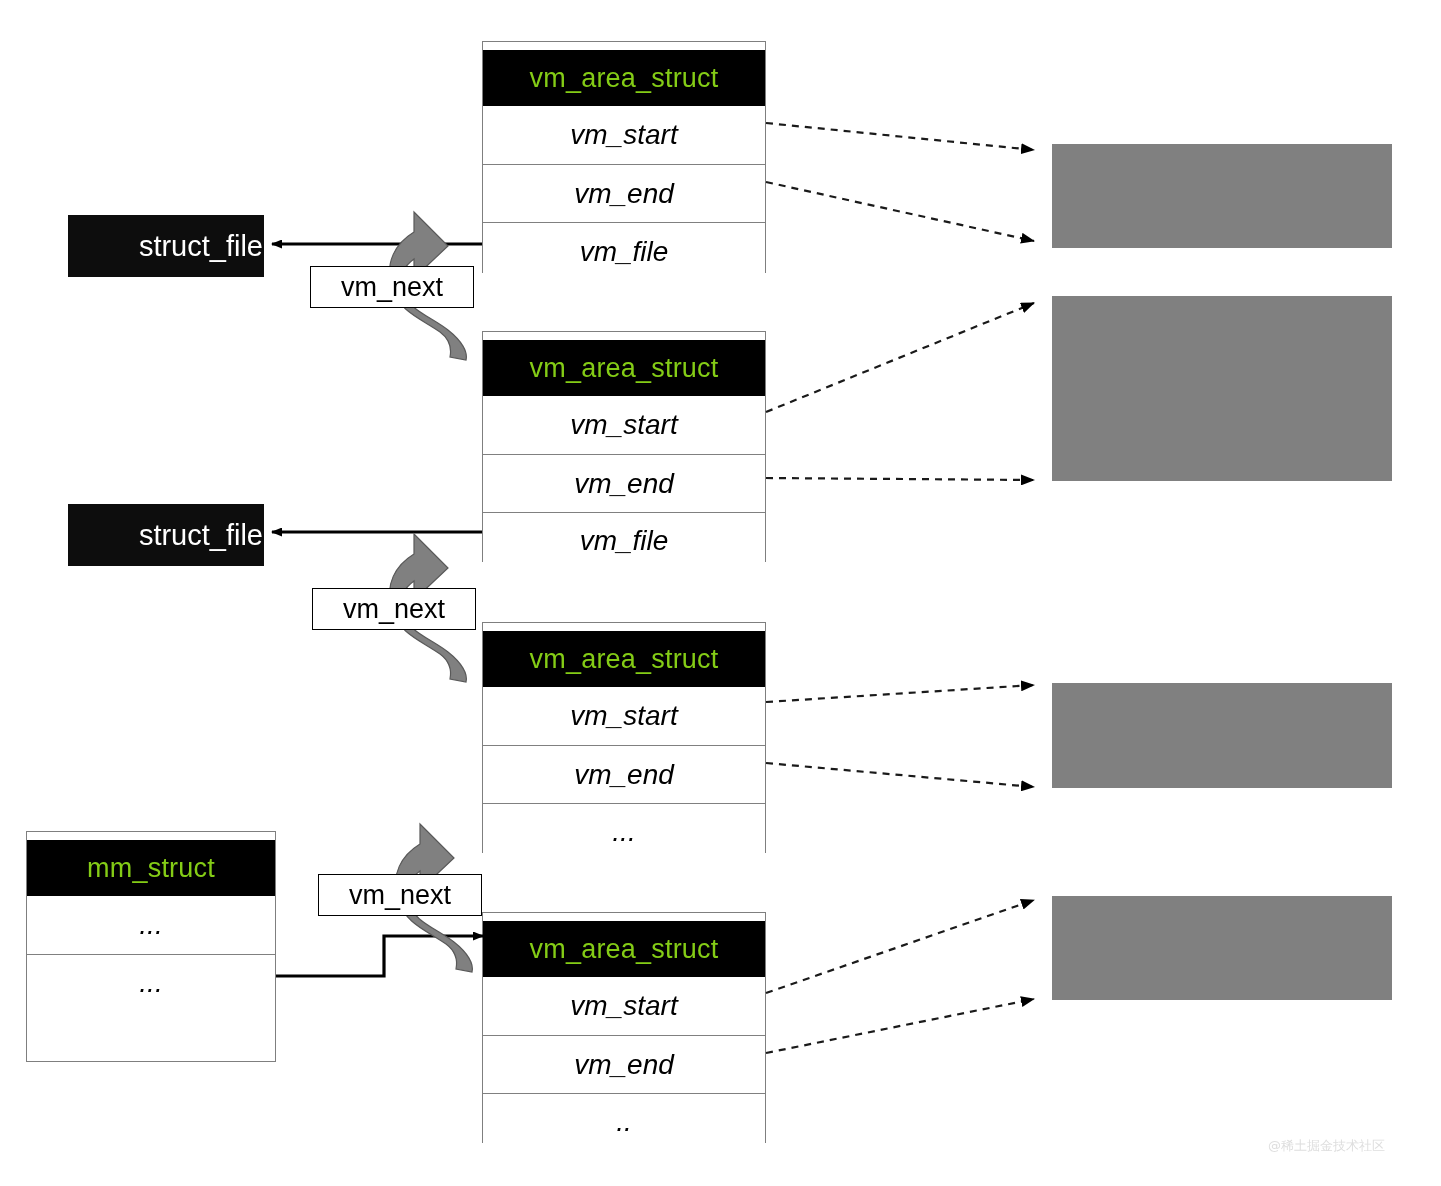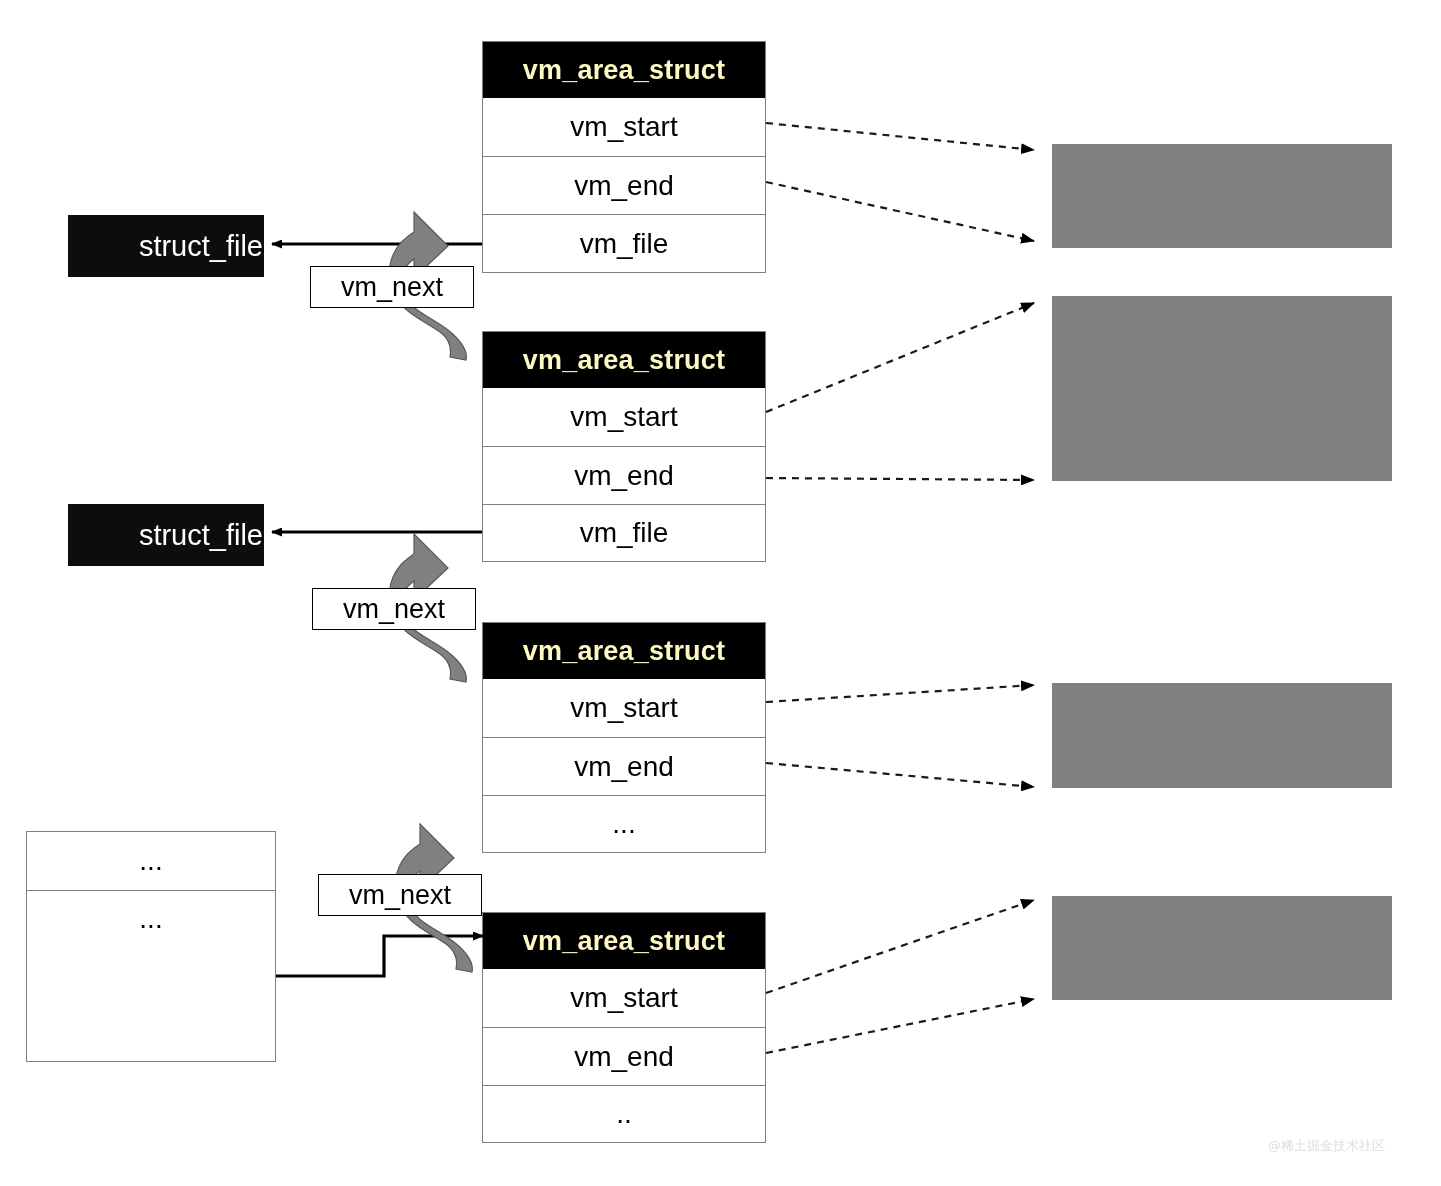--- a/index.html
+++ b/index.html
@@ -5,28 +5,28 @@
   html,body{margin:0;padding:0;background:#ffffff;}
   body{
     font-family:"Liberation Sans","DejaVu Sans",sans-serif;
     width:1441px;height:1186px;position:relative;overflow:hidden;
   }
   #stage{position:absolute;left:0;top:0;width:1441px;height:1186px;}
 
   
   .struct{position:absolute;box-sizing:border-box;border:1px solid #7f7f7f;background:#ffffff;}
   .struct .hdr{
-    background:#000000;color:#fef9c3;font-weight:bold;text-align:center;
+    background:#000000;color:#84cc16;font-weight:normal;text-align:center;
     display:flex;align-items:center;justify-content:center;
-    box-sizing:border-box;letter-spacing:.2px;
+    box-sizing:border-box;letter-spacing:.2px;margin-top:8px;
   }
   .struct .row{
     background:#ffffff;color:#000000;text-align:center;
     display:flex;align-items:center;justify-content:center;
-    box-sizing:border-box;border-top:1px solid #808080;
+    box-sizing:border-box;border-top:1px solid #808080;font-style:italic;
   }
   .struct .row.first{border-top:none;}
 
   
   .blackbox{
     position:absolute;box-sizing:border-box;background:#0d0d0d;color:#ffffff;
     display:flex;align-items:center;justify-content:flex-end;
     border:1px solid #0d0d0d;
   }
 
@@ -165,20 +165,21 @@
   </div>
 
   <div class="blackbox" style="left:68px;top:215px;width:196px;height:62px;font-size:29px;">
     <span>struct_file</span>
   </div>
   <div class="blackbox" style="left:68px;top:504px;width:196px;height:62px;font-size:29px;">
     <span>struct_file</span>
   </div>
 
   <div class="struct" style="left:26px;top:831px;width:250px;height:231px;">
+    <div class="hdr" style="height:56px;font-size:27px;">mm_struct</div>
     <div class="row first" style="height:58px;font-size:28px;">...</div>
     <div class="row" style="height:57px;font-size:28px;">...</div>
   </div>
 
   <div class="nextbox" style="left:310px;top:266px;width:164px;height:42px;font-size:27px;">
     <span>vm_next</span>
   </div>
   <div class="nextbox" style="left:312px;top:588px;width:164px;height:42px;font-size:27px;">
     <span>vm_next</span>
   </div>

